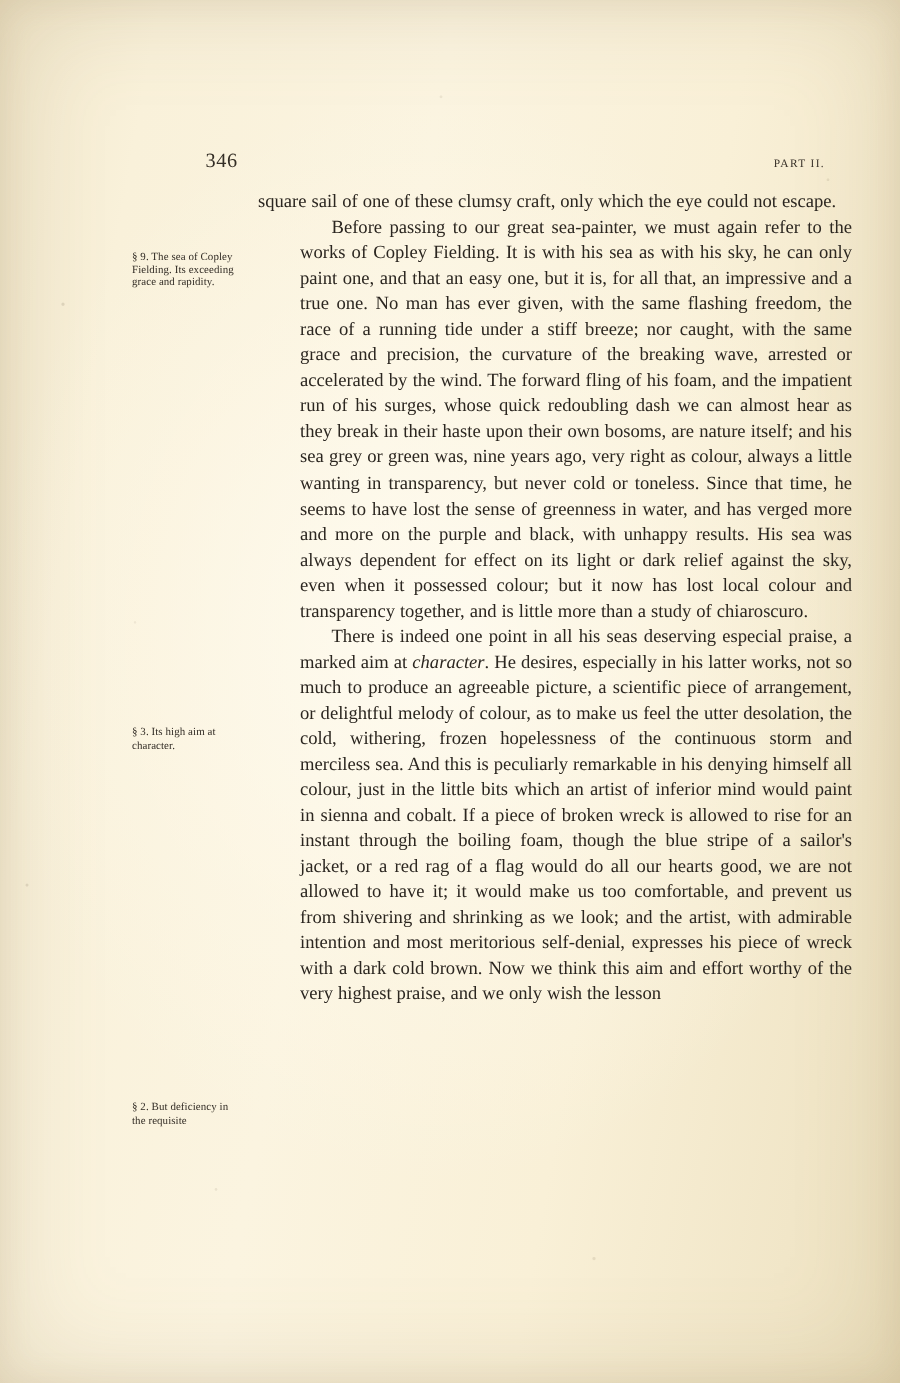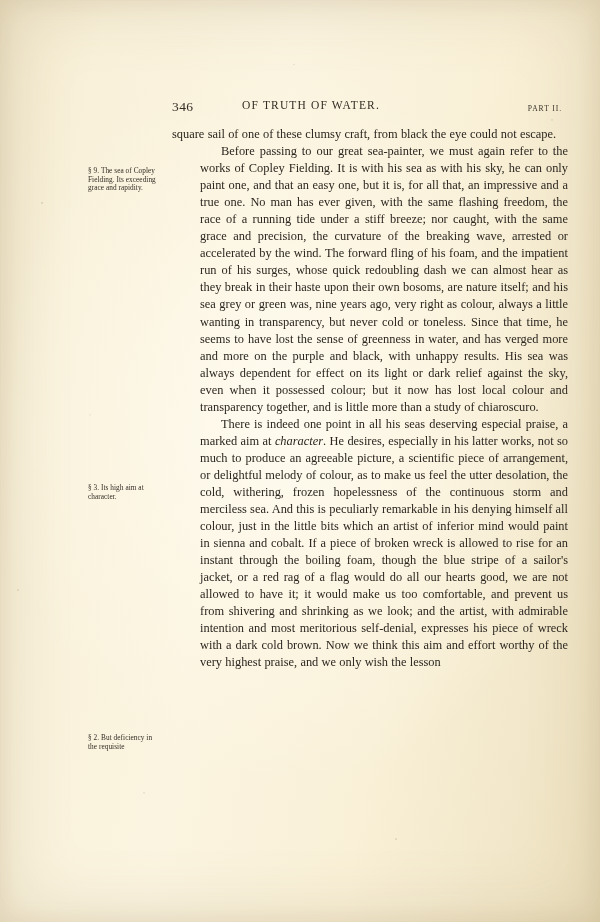--- a/index.html
+++ b/index.html
@@ -53,36 +53,37 @@
     right: 38px;
     height: 16px;
     display: flex;
     align-items: baseline;
     justify-content: space-between;
   }
   .folio {
     font-size: 13.5px;
     letter-spacing: .4px;
     color: #332d25;
-    margin-left: 112px;
+    margin-left: 77px;
   }
   .runhead-title {
     font-size: 11.5px;
     letter-spacing: 1.15px;
     text-transform: uppercase;
     color: #322c24;
     position: absolute;
     left: 0; right: 0;
     text-align: center;
   }
   .part {
     font-size: 7.6px;
     letter-spacing: .9px;
     text-transform: uppercase;
     color: #3a332a;
+    margin-right: 12px;
   }
 
   
   .textblock {
     position: absolute;
     top: 126px;
     left: 172px;
     width: 396px;
   }
   .para {
@@ -115,28 +116,27 @@
 </style>
 </head>
 <body>
 
 <div class="page">
 
   <div class="grain"></div>
 
   <div class="runhead">
     <span class="folio">346</span>
-    <span class="runhead-title">OF TRUTH OF WATER.</span>
     <span class="part">PART II.</span>
   </div>
 
   <div class="sidenote" id="note-6">§ 9. The sea of Copley Fielding. Its exceeding grace and rapidity.</div>
   <div class="sidenote" id="note-7">§ 3. Its high aim at character.</div>
   <div class="sidenote" id="note-8">§ 2. But deficiency in the requisite</div>
 
   <div class="textblock">
-    <p class="para">square sail of one of these clumsy craft, from black the eye could not escape.</p>
+    <p class="para">square sail of one of these clumsy craft, only which the eye could not escape.</p>
     <p class="para indent">Before passing to our great sea-painter, we must again refer to the works of Copley Fielding. It is with his sea as with his sky, he can only paint one, and that an easy one, but it is, for all that, an impressive and a true one. No man has ever given, with the same flashing freedom, the race of a running tide under a stiff breeze; nor caught, with the same grace and precision, the curvature of the breaking wave, arrested or accelerated by the wind. The forward fling of his foam, and the impatient run of his surges, whose quick redoubling dash we can almost hear as they break in their haste upon their own bosoms, are nature itself; and his sea grey or green was, nine years ago, very right as colour, always a little wanting in transparency, but never cold or toneless. Since that time, he seems to have lost the sense of greenness in water, and has verged more and more on the purple and black, with unhappy results. His sea was always dependent for effect on its light or dark relief against the sky, even when it possessed colour; but it now has lost local colour and transparency together, and is little more than a study of chiaroscuro.</p>
     <p class="para indent"><span>There is indeed one point in all his seas deserving especial praise, a marked aim at </span><i>character</i><span>. He desires, especially in his latter works, not so much to produce an agreeable picture, a scientific piece of arrangement, or delightful melody of colour, as to make us feel the utter desolation, the cold, withering, frozen hopelessness of the continuous storm and merciless sea. And this is peculiarly remarkable in his denying himself all colour, just in the little bits which an artist of inferior mind would paint in sienna and cobalt. If a piece of broken wreck is allowed to rise for an instant through the boiling foam, though the blue stripe of a sailor's jacket, or a red rag of a flag would do all our hearts good, we are not allowed to have it; it would make us too comfortable, and prevent us from shivering and shrinking as we look; and the artist, with admirable intention and most meritorious self-denial, expresses his piece of wreck with a dark cold brown. Now we think this aim and effort worthy of the very highest praise, and we only wish the lesson</span></p>
   </div>
 
   <div class="vignette"></div>
 </div>
 
 </body></html>

